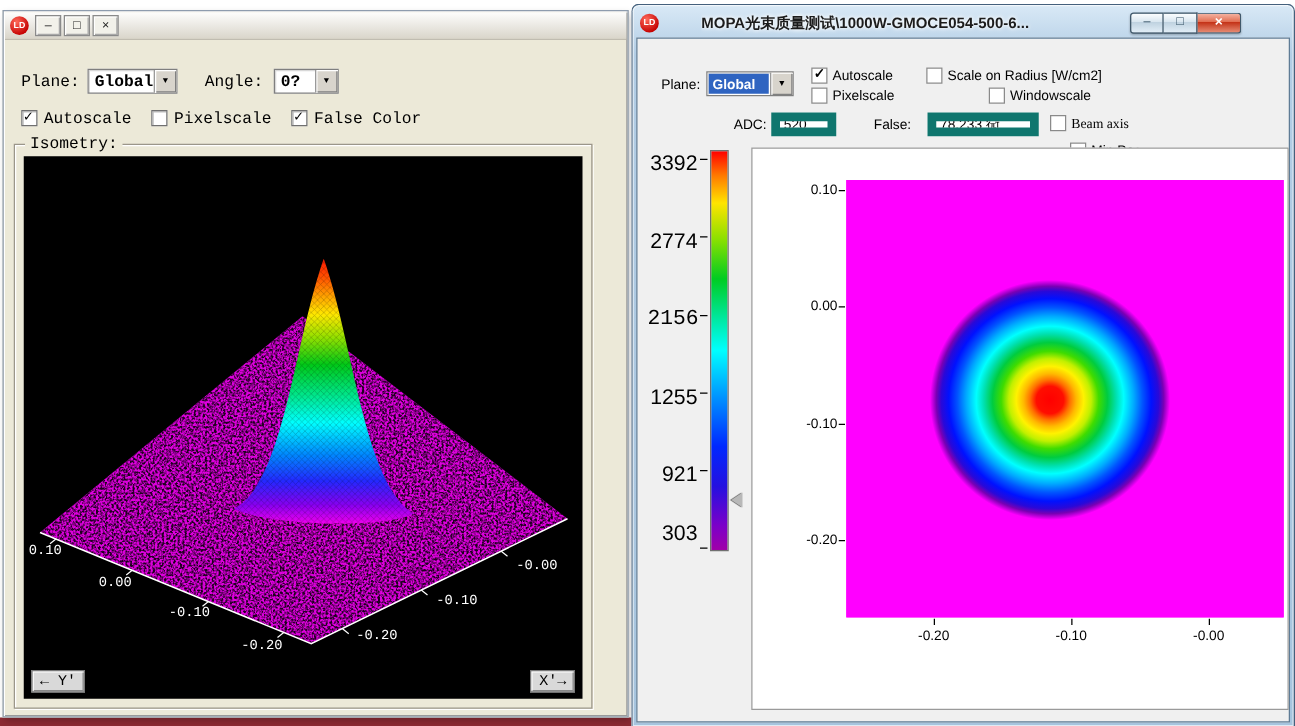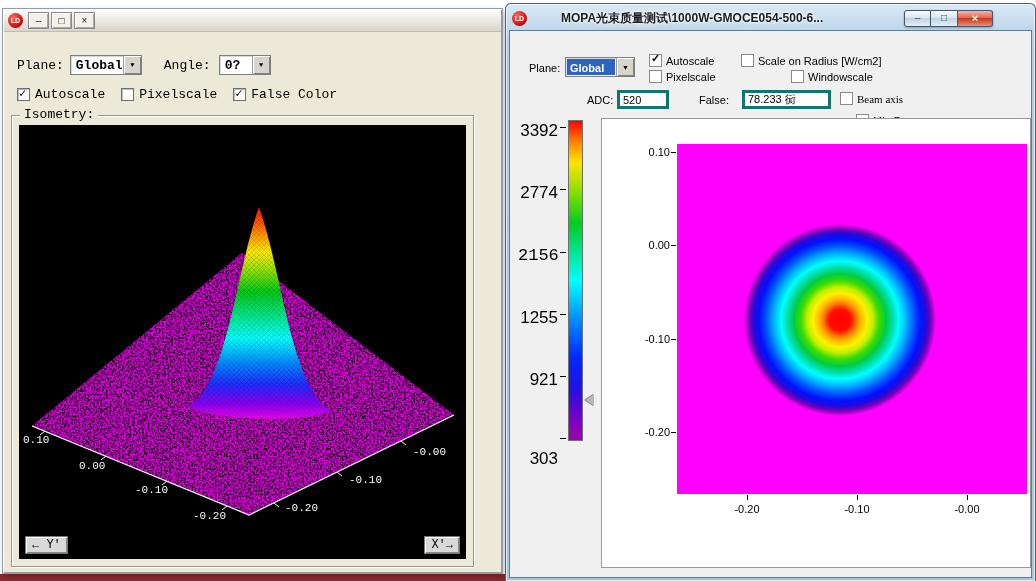--- a/index.html
+++ b/index.html
@@ -56,21 +56,21 @@
   .a-btn.first{border-radius:3px 0 0 3px;}
   .a-btn.mid{border-left:none;}
   .a-btn.a-close{width:35px;border-left:none;background:linear-gradient(#f5b3a1,#e06a4e 45%,#c43318 46%,#e78d75);
     color:#fff;font-weight:bold;border-radius:0 3px 3px 0;font-size:11px;}
   #right-body{position:relative;height:calc(100% - 23px);background:#f0f0f0;border:1px solid #5f7c96;font-size:11px;}
 
   .s-label{position:absolute;font-size:11px;color:#000;white-space:nowrap;}
   .cb-item{position:absolute;display:flex;align-items:center;gap:4px;font-size:11px;color:#000;white-space:nowrap;}
   .cbox2{width:13px;height:13px;background:#fff;border:1px solid #8a8a8a;position:relative;flex:none;}
   .cbox2.on::after{content:"✓";position:absolute;left:1px;top:-3px;font-size:11px;font-weight:bold;color:#000;}
-  .tbox{position:absolute;height:19px;background:#fff;border:3px solid #0f766e;font-size:11px;padding:0 3px;
+  .tbox{position:absolute;height:19px;background:#fff;border:7px solid #0f766e;font-size:11px;padding:0 3px;
     font-family:"Liberation Sans",sans-serif;}
 
   #r-plane-combo{position:absolute;left:55px;top:26px;width:70px;height:20px;}
   #r-plane-combo .combo-val{font-size:11px;padding:3px 3px 0;}
   #r-plane-combo .combo-val.sel{background:#2f64c1;color:#fff;margin:1px;}
 
   .sc-label{position:absolute;width:40px;text-align:right;font-size:17px;left:8px;}
   .sc-tick{position:absolute;left:50px;width:6px;height:1px;background:#000;}
   #scale-bar{position:absolute;left:58px;top:89px;width:15px;height:321px;border:1px solid #707070;
     background:linear-gradient(#ff0000 0%,#ff7800 6%,#ffe400 13%,#8ce000 22%,#00cc22 32%,#00e8a0 42%,#00ffff 50%,
@@ -246,21 +246,21 @@
       <label class="cb-item" style="left:346px;top:83px;">
         <span class="cbox2"></span>
         <span>Min Pos.</span>
       </label>
 
       <span class="sc-label" style="top:90px;">3392</span>
       <span class="sc-label" style="top:152px;">2774</span>
       <span class="sc-label" style="top:215px;font-family:Liberation Mono, monospace;">2156</span>
       <span class="sc-label" style="top:277px;">1255</span>
       <span class="sc-label" style="top:339px;">921</span>
-      <span class="sc-label" style="top:418px;">303</span>
+      <span class="sc-label" style="top:386px;">303</span>
       <span class="sc-tick" style="top:96px;"></span>
       <span class="sc-tick" style="top:158px;"></span>
       <span class="sc-tick" style="top:221px;"></span>
       <span class="sc-tick" style="top:283px;"></span>
       <span class="sc-tick" style="top:345px;"></span>
       <span class="sc-tick" style="top:407px;"></span>
       <div id="scale-bar"></div>
       <div id="scale-thumb"></div>
 
       <div id="plot-panel">

